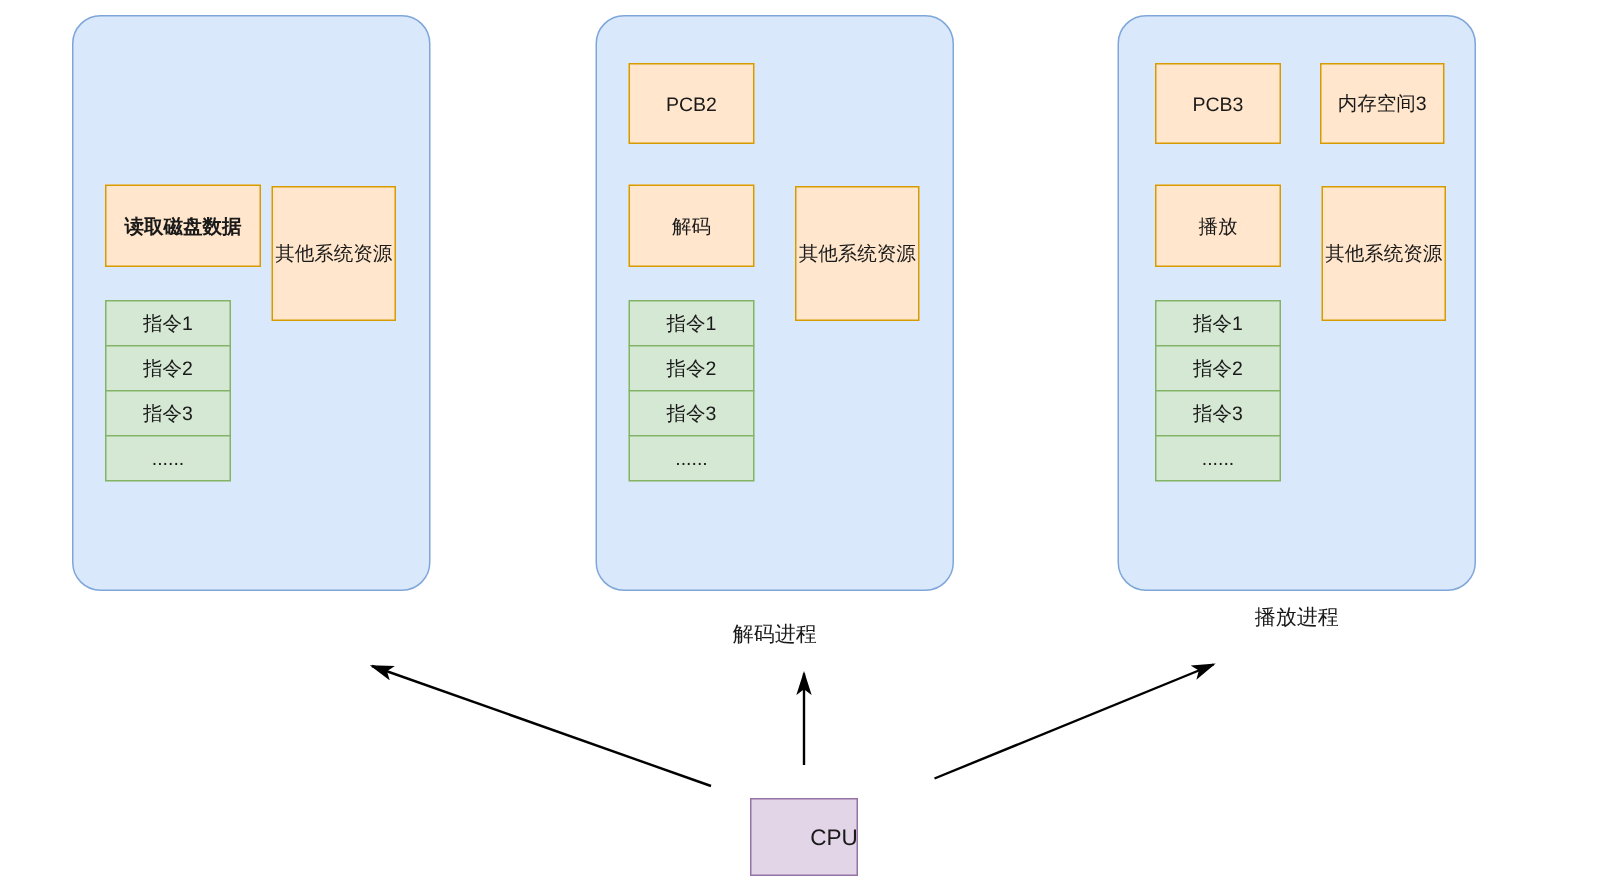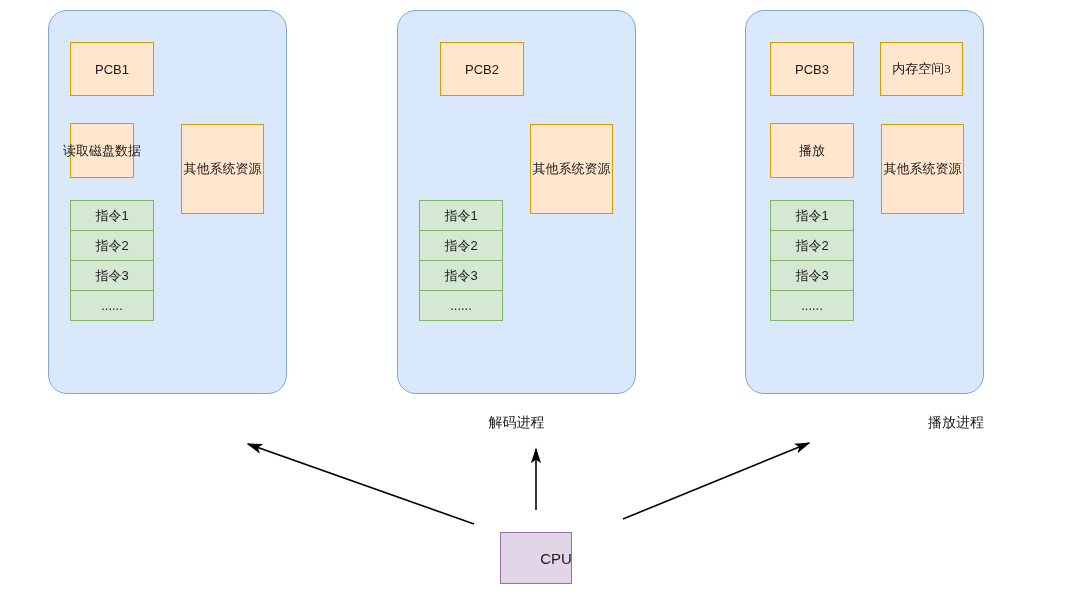--- a/index.html
+++ b/index.html
@@ -66,26 +66,23 @@
     pointer-events: none;
   }
 </style>
 </head>
 <body>
 
 <div id="canvas">
 
   <div class="process-panel" style="left:48px; top:10px; width:239px; height:384px;"></div>
 
-  <div class="box box-orange" style="left:70px; top:42px; width:84px; height:54px;">
-    <span>PCB1</span>
-  </div>
 
 
-  <div class="box box-orange overflow-text" style="left:70px; top:123px; width:64px; height:55px;">
+  <div class="box box-orange overflow-text" style="left:70px; top:123px; width:104px; height:55px;font-weight:bold;">
     <span>读取磁盘数据</span>
   </div>
 
   <div class="box box-orange overflow-text" style="left:181px; top:124px; width:83px; height:90px;">
     <span>其他系统资源</span>
   </div>
 
   <div class="box box-green" style="left:70px; top:200px; width:84px; height:31px;">
     <span>指令1</span>
   </div>
@@ -95,25 +92,28 @@
   <div class="box box-green" style="left:70px; top:260px; width:84px; height:31px;">
     <span>指令3</span>
   </div>
   <div class="box box-green" style="left:70px; top:290px; width:84px; height:31px;">
     <span>......</span>
   </div>
 
 
   <div class="process-panel" style="left:397px; top:10px; width:239px; height:384px;"></div>
 
-  <div class="box box-orange" style="left:440px; top:42px; width:84px; height:54px;">
+  <div class="box box-orange" style="left:419px; top:42px; width:84px; height:54px;">
     <span>PCB2</span>
   </div>
 
 
+  <div class="box box-orange" style="left:419px; top:123px; width:84px; height:55px;">
+    <span>解码</span>
+  </div>
 
   <div class="box box-orange overflow-text" style="left:530px; top:124px; width:83px; height:90px;">
     <span>其他系统资源</span>
   </div>
 
   <div class="box box-green" style="left:419px; top:200px; width:84px; height:31px;">
     <span>指令1</span>
   </div>
   <div class="box box-green" style="left:419px; top:230px; width:84px; height:31px;">
     <span>指令2</span>
@@ -126,21 +126,21 @@
   </div>
 
   <div class="caption" style="left:397px; top:414px; width:239px;">解码进程</div>
 
   <div class="process-panel" style="left:745px; top:10px; width:239px; height:384px;"></div>
 
   <div class="box box-orange" style="left:770px; top:42px; width:84px; height:54px;">
     <span>PCB3</span>
   </div>
 
-  <div class="box box-orange" style="left:880px; top:42px; width:83px; height:54px;font-family:Liberation Serif, serif;">
+  <div class="box box-orange" style="left:880px; top:42px; width:83px; height:54px;">
     <span>内存空间3</span>
   </div>
 
   <div class="box box-orange" style="left:770px; top:123px; width:84px; height:55px;">
     <span>播放</span>
   </div>
 
   <div class="box box-orange overflow-text" style="left:881px; top:124px; width:83px; height:90px;">
     <span>其他系统资源</span>
   </div>
@@ -151,21 +151,21 @@
   <div class="box box-green" style="left:770px; top:230px; width:84px; height:31px;">
     <span>指令2</span>
   </div>
   <div class="box box-green" style="left:770px; top:260px; width:84px; height:31px;">
     <span>指令3</span>
   </div>
   <div class="box box-green" style="left:770px; top:290px; width:84px; height:31px;">
     <span>......</span>
   </div>
 
-  <div class="caption" style="left:745px; top:414px; width:239px;text-align:right;">播放进程</div>
+  <div class="caption" style="left:745px; top:403px; width:239px;">播放进程</div>
 
   <div class="box box-purple" style="left:500px; top:532px; width:72px; height:52px;padding-left:40px;">
     <span>CPU</span>
   </div>
 
   <svg class="arrows" viewBox="0 0 1069 596" xmlns="http://www.w3.org/2000/svg">
     <defs>
       <marker id="ah" markerWidth="10" markerHeight="10" refX="9" refY="3.2" orient="auto" markerUnits="strokeWidth">
         <path d="M0,0 L10,3.2 L0,6.4 L2.4,3.2 z" fill="#000000"></path>
       </marker>

